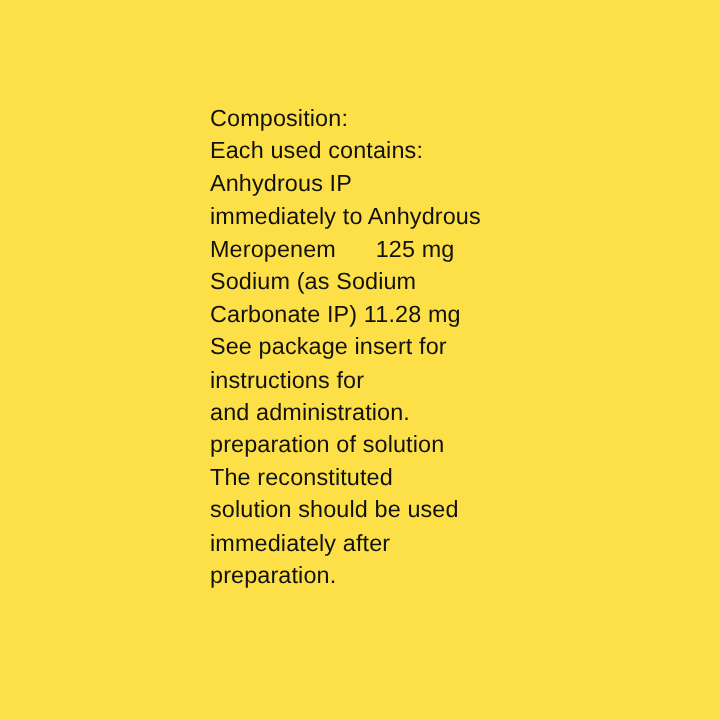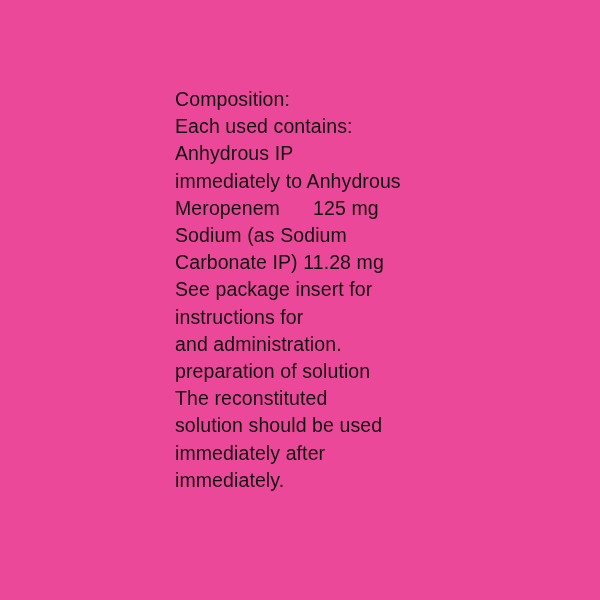--- a/index.html
+++ b/index.html
@@ -11,21 +11,21 @@
     height: 600px;
     background: #ffffff;
     font-family: "Liberation Sans", sans-serif;
     color: #000000;
     overflow: hidden;
   }
   .label-sheet {
     position: relative;
     width: 600px;
     height: 600px;
-    background: #ec4899;
+    background: #fde047;
   }
   .text-block {
     position: absolute;
     left: 175px;
     top: 86px;
     width: 290px;
   }
   .line {
     font-size: 19.5px;
     line-height: 27.2px;
@@ -49,15 +49,15 @@
     <div class="line spaced">Meropenem      125 mg</div>
     <div class="line">Sodium (as Sodium</div>
     <div class="line">Carbonate IP) 11.28 mg</div>
     <div class="line">See package insert for</div>
     <div class="line">instructions for</div>
     <div class="line">and administration.</div>
     <div class="line">preparation of solution</div>
     <div class="line">The reconstituted</div>
     <div class="line">solution should be used</div>
     <div class="line">immediately after</div>
-    <div class="line">immediately.</div>
+    <div class="line">preparation.</div>
   </div>
 </div>
 
 </body></html>

